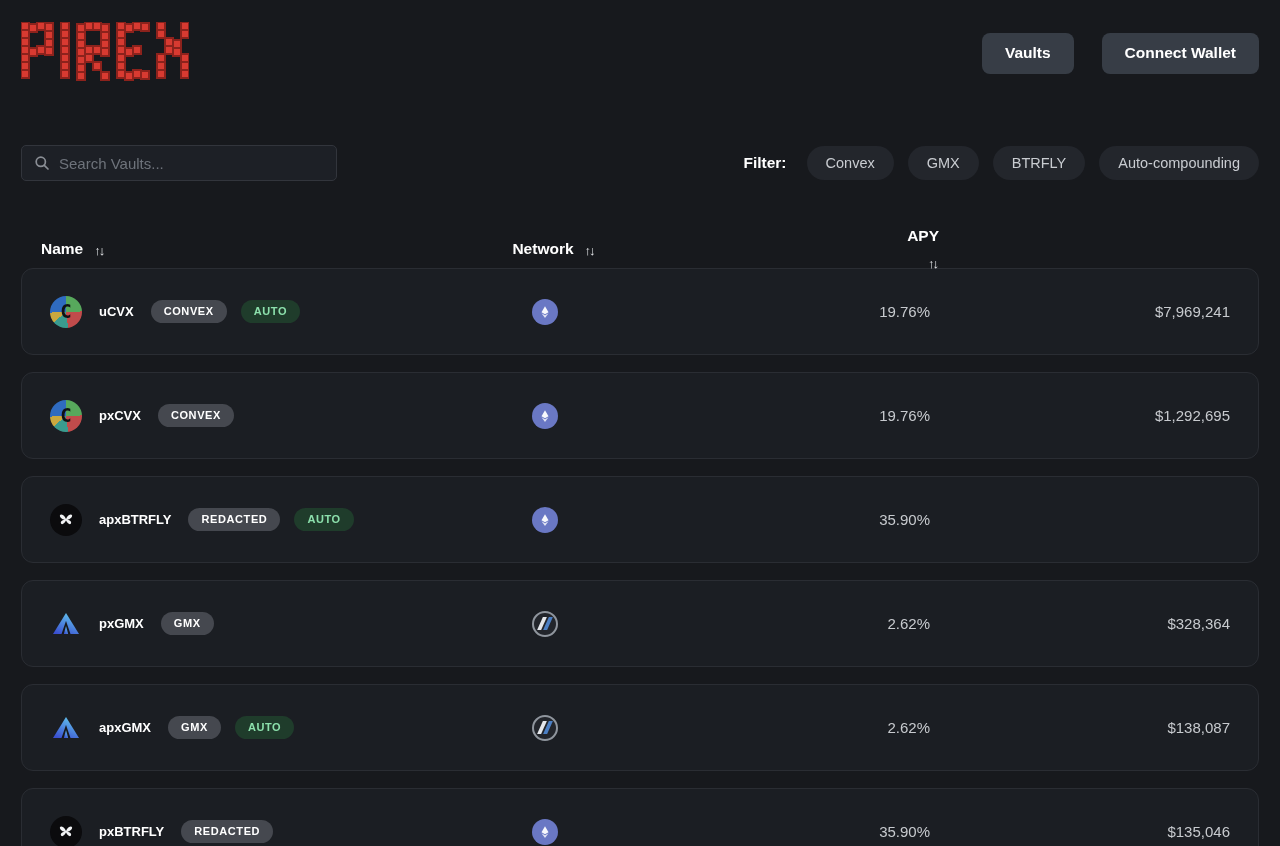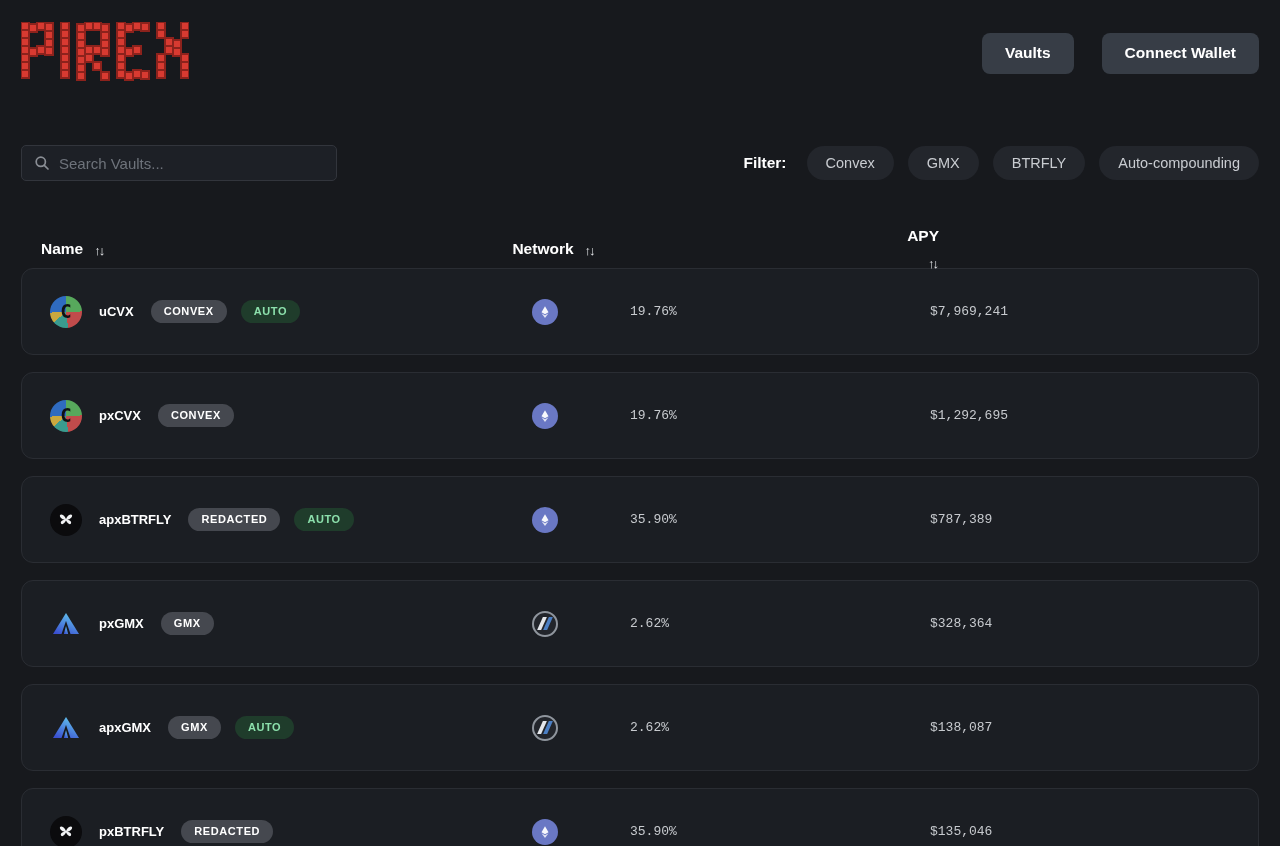--- a/index.html
+++ b/index.html
@@ -53,21 +53,21 @@
   .name-cell { display:flex; align-items:center; gap:17px; }
   .vault-name { font-weight:700; font-size:13px; color:#fff; }
   .badges { display:flex; gap:14px; }
   .badge {
     border-radius:999px; font-size:11px; font-weight:700; letter-spacing:0.6px;
     padding:5px 13px; line-height:1.2;
   }
   .badge-gray { background: var(--badge-gray-bg,#45484f); color:#fff; }
   .badge-green { background: var(--badge-green-bg,#1f3c2b); color: var(--badge-green-text,#8ce0ac); }
   .net-cell { justify-self:center; }
-  .apy-cell, .tvl-cell { text-align:left; font-size:13px; color: var(--text-secondary,#c7cace); font-family: Liberation Mono, monospace; }
+  .apy-cell, .tvl-cell { text-align:right; font-size:15px; color: var(--text-secondary,#c7cace); }
   
   .token-icon { width:32px; height:32px; display:flex; align-items:center; justify-content:center; flex:0 0 auto; }
   .icon-cvx {
     width:32px; height:32px; border-radius:50%; position:relative; overflow:hidden;
     background: conic-gradient(#57a85c 0deg 88deg, #c14b4b 88deg 172deg, #3a9b8f 172deg 230deg, #caa83f 230deg 268deg, #2f6bc0 268deg 360deg);
     display:flex; align-items:center; justify-content:center;
   }
   .cvx-c { font-family:"DejaVu Sans Mono",monospace; font-weight:700; font-size:19px; color:#101114; margin-top:-1px; }
   .icon-btrfly { width:32px; height:32px; border-radius:50%; background:#0b0b0d; display:flex; align-items:center; justify-content:center; }
   .icon-gmx { width:30px; height:30px; display:flex; align-items:center; justify-content:center; }
@@ -264,21 +264,20 @@
     </div>
     <div class="net-cell">
         <span class="net-icon icon-eth">
           <svg width="14" height="14" viewBox="0 0 16 16">
             <path d="M8 1.5 L12 8.2 L8 10.6 L4 8.2 Z" fill="#ffffff" opacity="0.95"></path>
             <path d="M8 11.8 L12 9.4 L8 14.8 L4 9.4 Z" fill="#ffffff" opacity="0.8"></path>
           </svg>
         </span>
       </div>
     <div class="apy-cell">35.90%</div>
-    <div class="tvl-cell">$787,389</div>
   </div>
 
   <div class="vault-card grid-cols">
     <div class="name-cell">
       <span class="token-icon">
           <span class="icon-gmx">
             <svg width="30" height="30" viewBox="0 0 30 30">
               <defs>
                 <linearGradient id="gmxg" x1="0.7" y1="0" x2="0.2" y2="1">
                   <stop offset="0" stop-color="#62c4ee"></stop>

